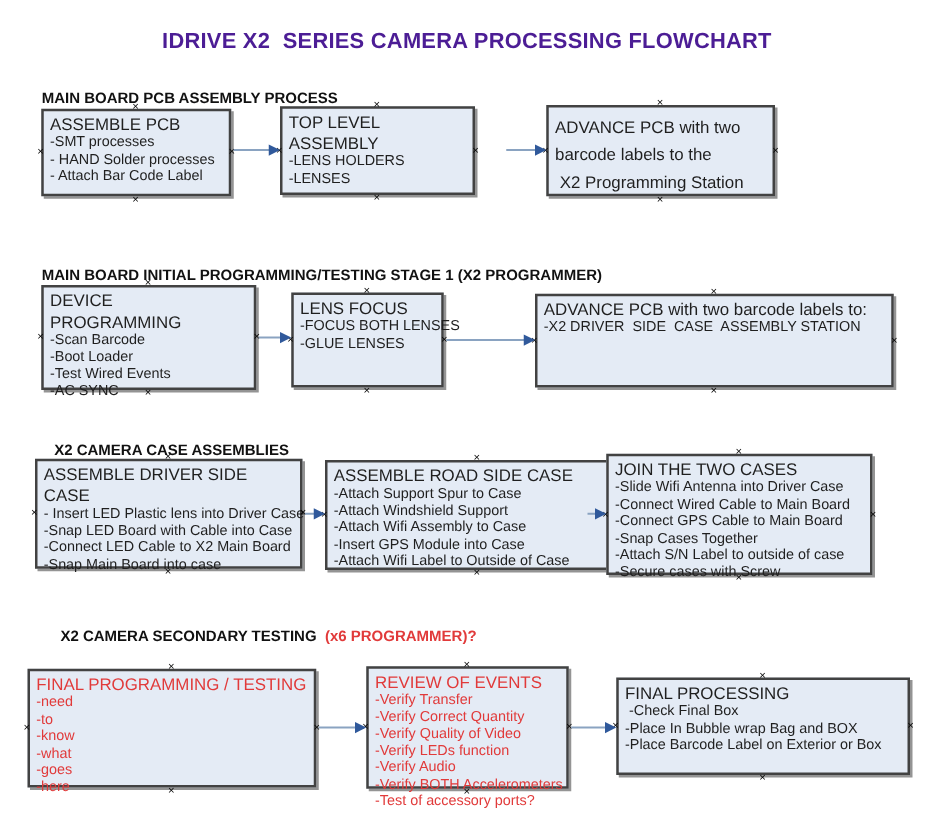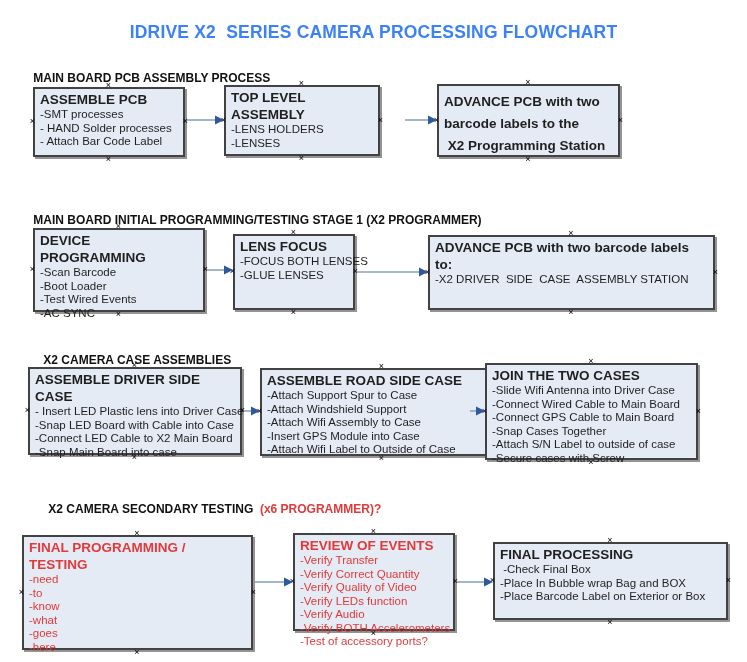--- a/index.html
+++ b/index.html
@@ -6,33 +6,33 @@
     --box-fill:#e4ebf5; --box-border:#424242; --box-shadow:#949494;
     --arrow-line:#8aa3c1; --arrow-head:#30599b; --red:#e13a3a; --text:#1f1f1f;
   }
   html,body{margin:0;padding:0;background:#ffffff;}
   .canvas{
     position:relative;width:747px;height:662px;background:#ffffff;overflow:hidden;
     font-family:"Liberation Sans","DejaVu Sans",sans-serif;color:var(--text);
   }
   .main-title{
     position:absolute;top:22px;left:0;width:100%;text-align:center;
-    font-size:17.5px;font-weight:bold;letter-spacing:0.2px;white-space:pre;color:#3b82f6;
+    font-size:17.5px;font-weight:bold;letter-spacing:0.2px;white-space:pre;color:#4c1d95;
   }
   .sec-heading{
     position:absolute;font-size:12px;font-weight:bold;white-space:pre;color:#111;
   }
   .sec-heading .red{color:var(--red);}
   .box{
     position:absolute;background:var(--box-fill);
     border:2px solid var(--box-border);
     box-shadow:2px 2px 0 var(--box-shadow);
     padding:2px 5px;box-sizing:border-box;overflow:visible;
   }
-  .bt{font-size:13.5px;font-weight:bold;line-height:17px;white-space:pre-wrap;}
+  .bt{font-size:13.5px;font-weight:normal;line-height:17px;white-space:pre-wrap;}
   .bt-multi{line-height:22px;padding-top:3px;}
   .bi{font-size:11.5px;line-height:13.5px;white-space:pre;}
   .box.red .bt,.box.red .bi{color:var(--red);}
   .hdl{position:absolute;width:7px;height:7px;line-height:7px;font-size:9px;color:#000;text-align:center;}
   .hdl::before{content:"\00d7";display:block;line-height:7px;}
   .ht{top:-7px;left:50%;margin-left:-4px;}
   .hb{bottom:-8px;left:50%;margin-left:-4px;}
   .hl{left:-6px;top:50%;margin-top:-4px;}
   .hr{right:-6px;top:50%;margin-top:-4px;}
   svg.arrows{position:absolute;left:0;top:0;width:747px;height:662px;pointer-events:none;z-index:6;}
@@ -153,21 +153,21 @@
     <span class="hdl hr"></span>
     <div class="bt">JOIN THE TWO CASES</div>
     <div class="bi">-Slide Wifi Antenna into Driver Case</div>
     <div class="bi">-Connect Wired Cable to Main Board</div>
     <div class="bi">-Connect GPS Cable to Main Board</div>
     <div class="bi">-Snap Cases Together</div>
     <div class="bi">-Attach S/N Label to outside of case</div>
     <div class="bi">-Secure cases with Screw</div>
   </div>
 
-  <div class="box red" style="left:22px;top:535px;width:231px;height:115px">
+  <div class="box red" style="left:22px;top:535px;width:231px;height:95px">
     <span class="hdl ht"></span>
     <span class="hdl hb"></span>
     <span class="hdl hl"></span>
     <span class="hdl hr"></span>
     <div class="bt">FINAL PROGRAMMING / TESTING</div>
     <div class="bi">-need</div>
     <div class="bi">-to</div>
     <div class="bi">-know</div>
     <div class="bi">-what</div>
     <div class="bi">-goes</div>

